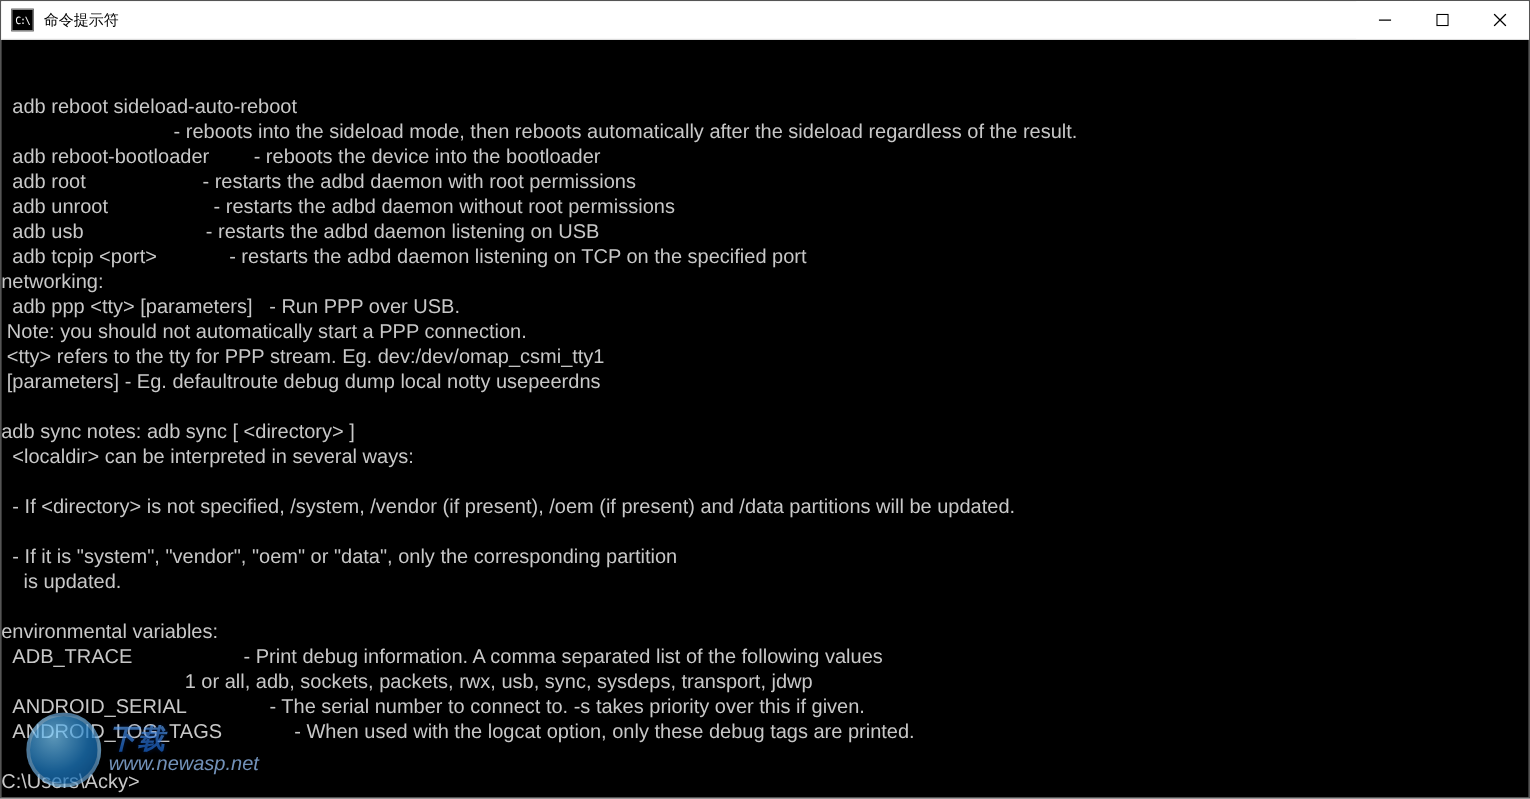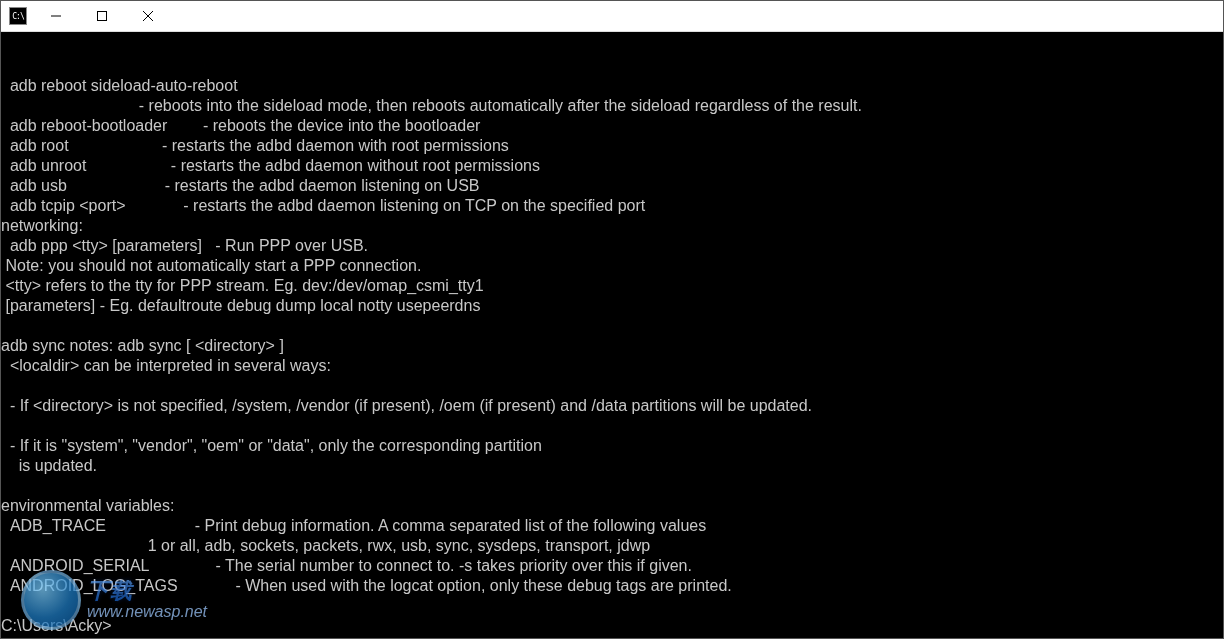--- a/index.html
+++ b/index.html
@@ -124,20 +124,21 @@
   }
 </style>
 </head>
 <body>
 
 <div class="window">
   <div class="titlebar">
     <div class="titlebar-icon">
       <span>C:\</span>
     </div>
+    <div class="titlebar-title">命令提示符</div>
     <div class="win-controls">
       <div class="win-btn" title="Minimize">
         <svg width="10" height="10" viewBox="0 0 10 10">
             <path d="M0 5 H10" stroke="#000" stroke-width="1"></path>
           </svg>
       </div>
       <div class="win-btn" title="Maximize">
         <svg width="10" height="10" viewBox="0 0 10 10">
             <rect x="0.5" y="0.5" width="9" height="9" fill="none" stroke="#000" stroke-width="1"></rect>
           </svg>

